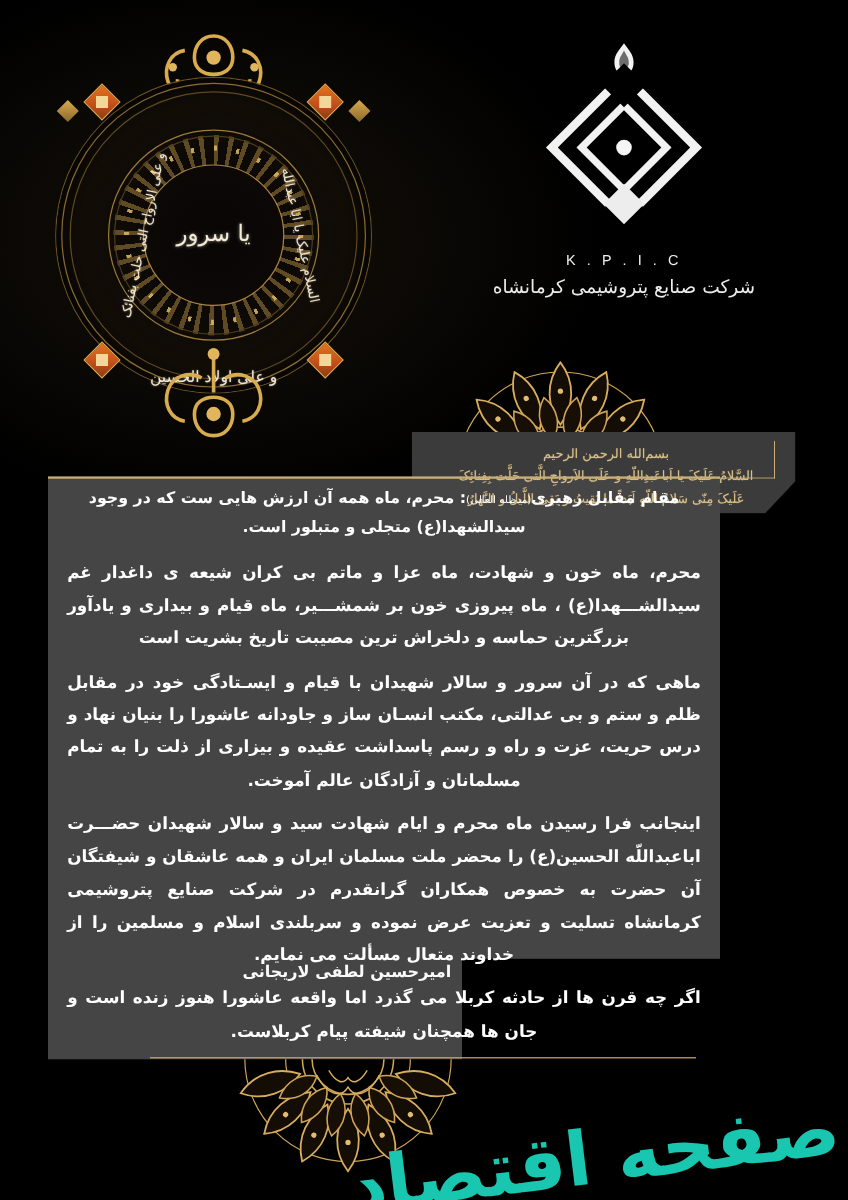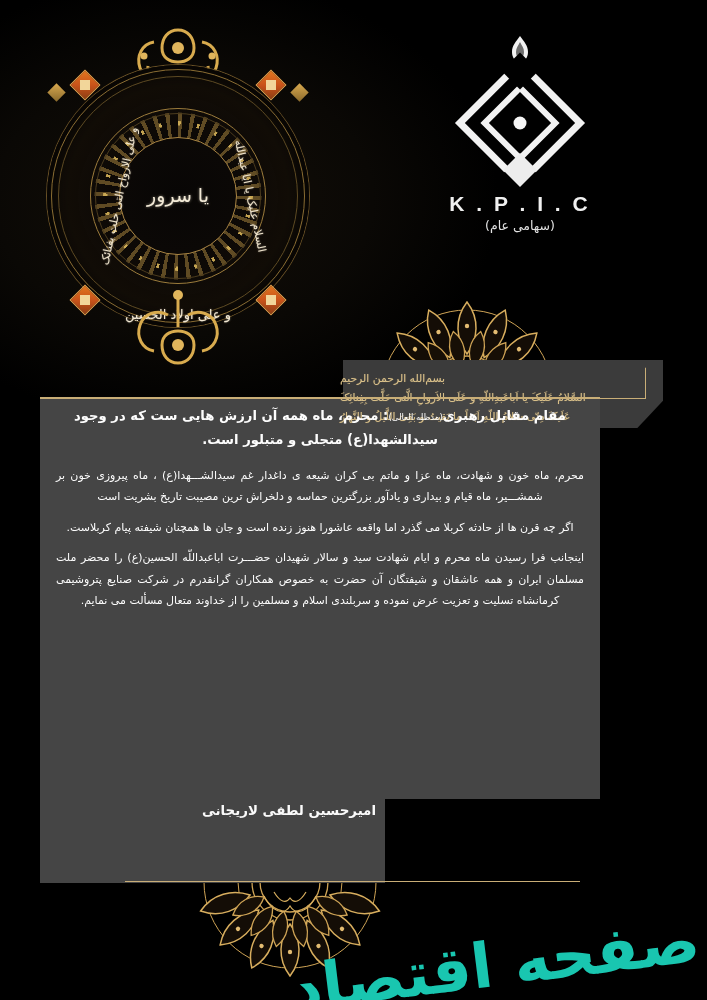--- a/index.html
+++ b/index.html
@@ -137,22 +137,22 @@
   .kpic-notch.bottom{bottom:-4px;}
   .kpic-flameblock{
     position:absolute;left:50%;transform:translateX(-50%) rotate(45deg);
     width:24px;height:24px;background:#ededed;bottom:2px;
   }
   .kpic-torch{
     position:absolute;left:50%;top:-26px;transform:translateX(-50%);
     width:24px;height:34px;
   }
   .kpic-name{
-    color:#f0f0f0;font-size:21px;letter-spacing:3px;
-    margin-top:8px;font-weight:700;
+    color:#f0f0f0;font-size:12px;letter-spacing:3px;
+    margin-top:26px;font-weight:400;
     font-family:"Liberation Sans",sans-serif;direction:ltr;
   }
   .kpic-fa{
     color:#ededed;font-size:15.5px;margin-top:4px;line-height:1.5;
     font-family:"DejaVu Sans",sans-serif;
   }
   .kpic-fa2{color:#e3e3e3;font-size:12.5px;margin-top:1px;}
 
   
   .mandala{position:absolute;pointer-events:none;}
@@ -165,21 +165,21 @@
 
   
   .arabic-panel{
     position:absolute;left:343px;top:360px;width:320px;height:68px;
     background:#3b3b3b;
     clip-path:polygon(0 0, 100% 0, 100% 60%, 92% 100%, 0 100%);
     z-index:2;
   }
   .arabic-text{
     position:absolute;left:340px;top:369px;width:330px;z-index:4;
-    color:#d9c08a;font-size:10.6px;line-height:1.78;text-align:left;
+    color:#d9c08a;font-size:10.6px;line-height:1.78;text-align:center;
     direction:rtl;
     text-shadow:0 0 1px rgba(220,190,130,.5);
   }
   .arabic-text .bism{display:block;font-size:10.8px;}
 
   
   .gold-line{position:absolute;background:#c9ae77;z-index:6;}
   .gl-top{left:40px;top:397px;width:560px;height:1.5px;}
   .gl-bottom{left:125px;bottom:118px;width:455px;height:1.5px;}
 
@@ -206,21 +206,21 @@
     position:absolute;left:46px;top:404px;width:548px;z-index:7;
     direction:rtl;text-align:justify;
     color:#fdfdfd;
   }
   .p-lead{
     font-size:13.2px;font-weight:700;line-height:1.85;
     text-align:center;padding:0 6px;margin-bottom:12px;
   }
   .p-lead .hon{font-size:8.6px;font-weight:400;}
   .para{
-    font-size:11px;line-height:1.95;font-weight:400;
+    font-size:14px;line-height:1.95;font-weight:700;
     padding:0 10px 0 10px;margin-bottom:9px;
     text-align:justify;text-align-last:center;
   }
   .sig{
     position:absolute;left:46px;top:800px;width:330px;z-index:7;
     direction:rtl;color:#fafafa;
   }
   .sig .nm{font-size:13.4px;font-weight:700;line-height:1.7;}
   .sig .rl{font-size:13.4px;font-weight:700;line-height:1.7;}
 
@@ -311,21 +311,21 @@
         </svg>
       </div>
       <span class="kpic-diamond kd1"></span>
       <span class="kpic-diamond kd2"></span>
       <span class="kpic-notch top"></span>
       <span class="kpic-notch bottom"></span>
       <span class="kpic-flameblock"></span>
       <span class="kpic-dot"></span>
     </div>
     <div class="kpic-name">K . P . I . C</div>
-    <div class="kpic-fa kpic-fa2">(سهامی عام)</div>
+    <div class="kpic-fa">شرکت صنایع پتروشیمی کرمانشاه</div>
   </div>
 
   <div class="mandala mandala-top">
     <svg viewBox="0 0 230 230" width="230" height="230">
       <g transform="translate(115,118)">
         <g fill="none" stroke="#cfa456" stroke-width="1.4">
           <circle r="34"></circle>
             <circle r="40"></circle>
             <circle r="54" stroke-width="1"></circle>
           <circle r="86" stroke-width="1"></circle>
@@ -379,22 +379,23 @@
   <span class="gold-line gl-bottom"></span>
 
   <div class="body-panel-upper"></div>
   <div class="body-panel-lower"></div>
 
   <div class="body-text">
     <p class="p-lead">
       <span>مقام مقابل رهبری</span><span class="hon">(مدظله العالی)</span><span>: محرم، ماه همه آن ارزش هایی ست که در وجود سیدالشهدا(ع) متجلی و متبلور است.</span>
     </p>
     <p class="para">محرم، ماه خون و شهادت، ماه عزا و ماتم بی کران شیعه ی داغدار غم سیدالشـــهدا(ع) ، ماه پیروزی خون بر شمشـــیر، ماه قیام و بیداری و یادآور بزرگترین حماسه و دلخراش ترین مصیبت تاریخ بشریت است</p>
+    <p class="para">ماهی که در آن سرور و سالار شهیدان با قیام  و ایسـتادگی خود در مقابل ظلم و ستم و بی عدالتی، مکتب انسـان ساز و جاودانه عاشورا را بنیان نهاد و درس حریت، عزت و راه و رسم پاسداشت عقیده و بیزاری از ذلت را به تمام مسلمانان و آزادگان عالم آموخت.</p>
+    <p class="para">اینجانب فرا رسیدن ماه محرم و ایام شهادت سید و سالار شهیدان حضـــرت اباعبداللّه الحسین(ع) را محضر ملت مسلمان ایران و همه عاشقان و شیفتگان آن حضرت به خصوص همکاران گرانقدرم در شرکت صنایع پتروشیمی کرمانشاه تسلیت و تعزیت عرض نموده و سربلندی اسلام و مسلمین را از خداوند متعال مسألت می نمایم.</p>
     <p class="para">اگر چه قرن ها از حادثه کربلا می گذرد اما واقعه عاشورا هنوز زنده است و جان ها همچنان شیفته پیام کربلاست.</p>
-    <p class="para">اینجانب فرا رسیدن ماه محرم و ایام شهادت سید و سالار شهیدان حضـــرت اباعبداللّه الحسین(ع) را محضر ملت مسلمان ایران و همه عاشقان و شیفتگان آن حضرت به خصوص همکاران گرانقدرم در شرکت صنایع پتروشیمی کرمانشاه تسلیت و تعزیت عرض نموده و سربلندی اسلام و مسلمین را از خداوند متعال مسألت می نمایم.</p>
   </div>
 
   <div class="sig">
     <div class="nm">امیرحسین لطفی لاریجانی</div>
   </div>
 
   <div class="mandala mandala-bottom">
     <svg viewBox="0 0 280 220" width="280" height="220">
       <g transform="translate(140,0)">
         <g fill="none" stroke="#cfa456" stroke-width="1.3">

